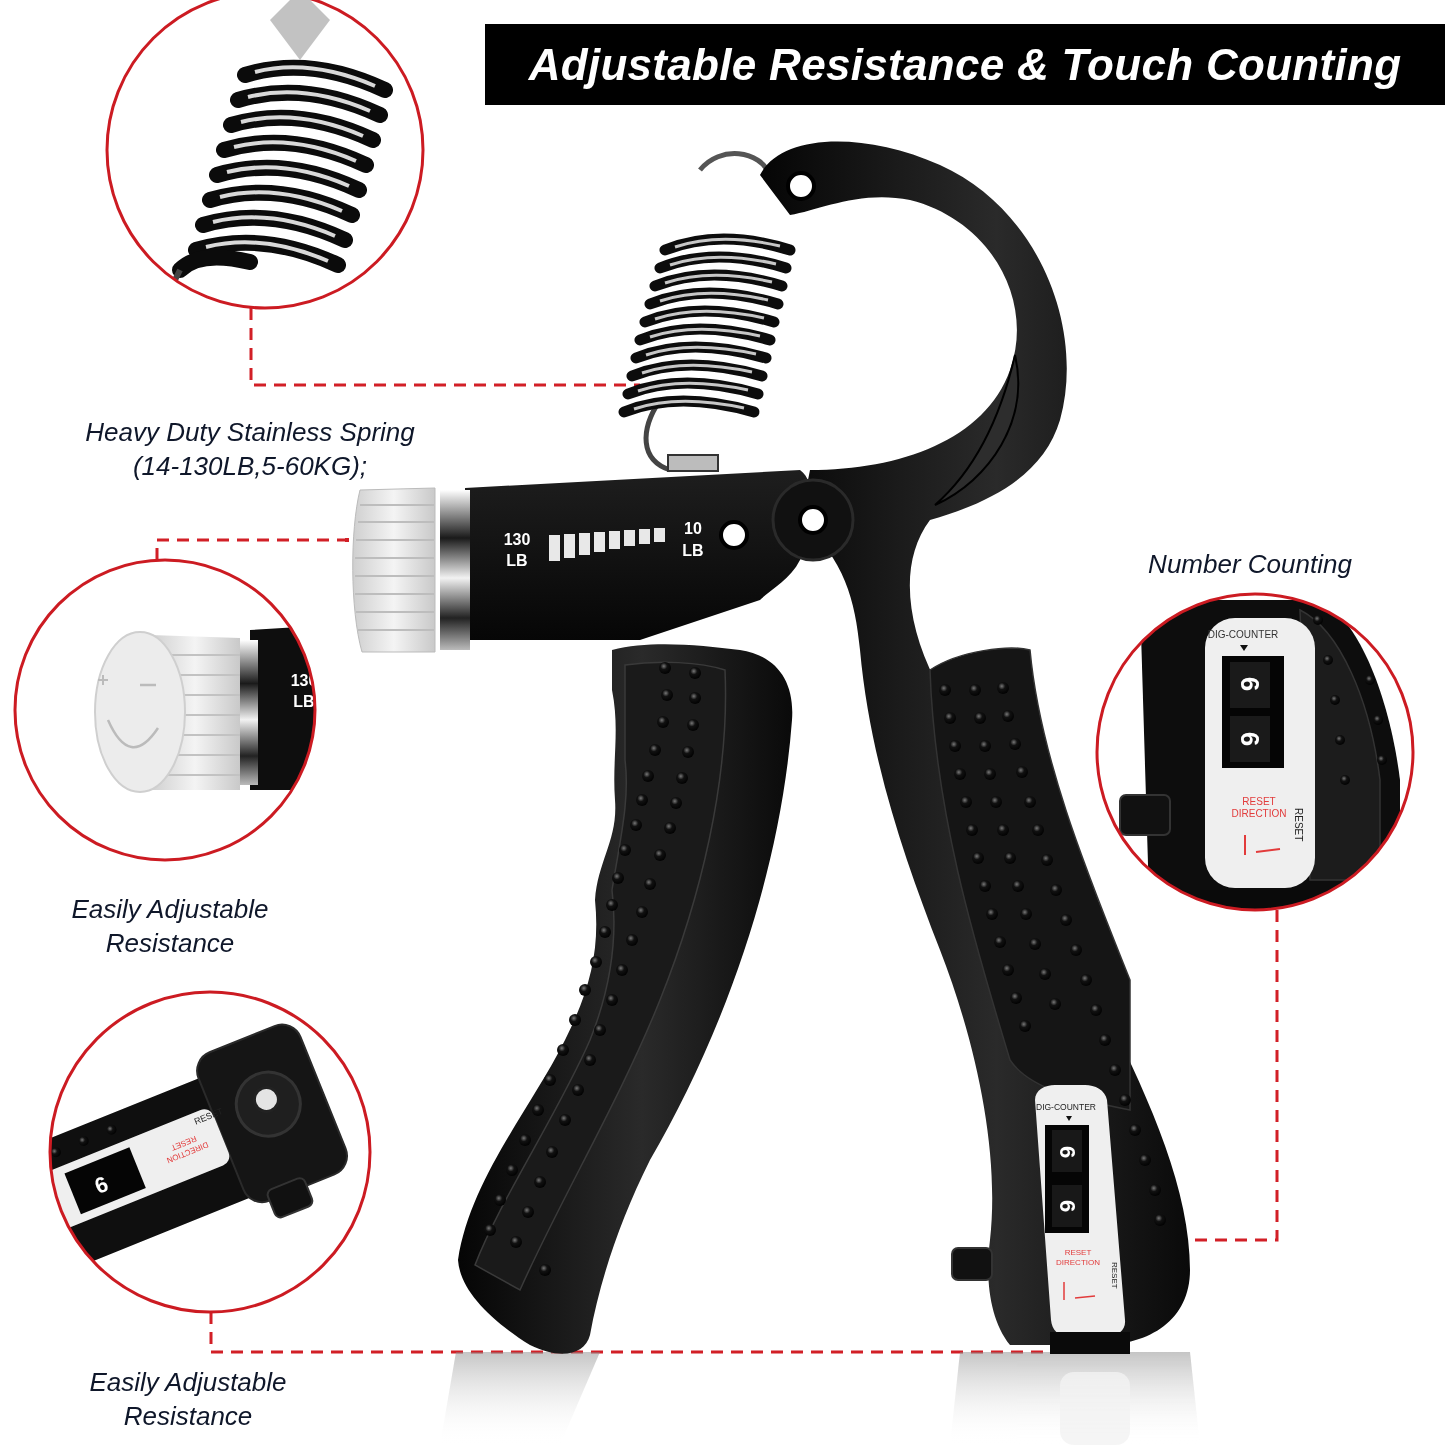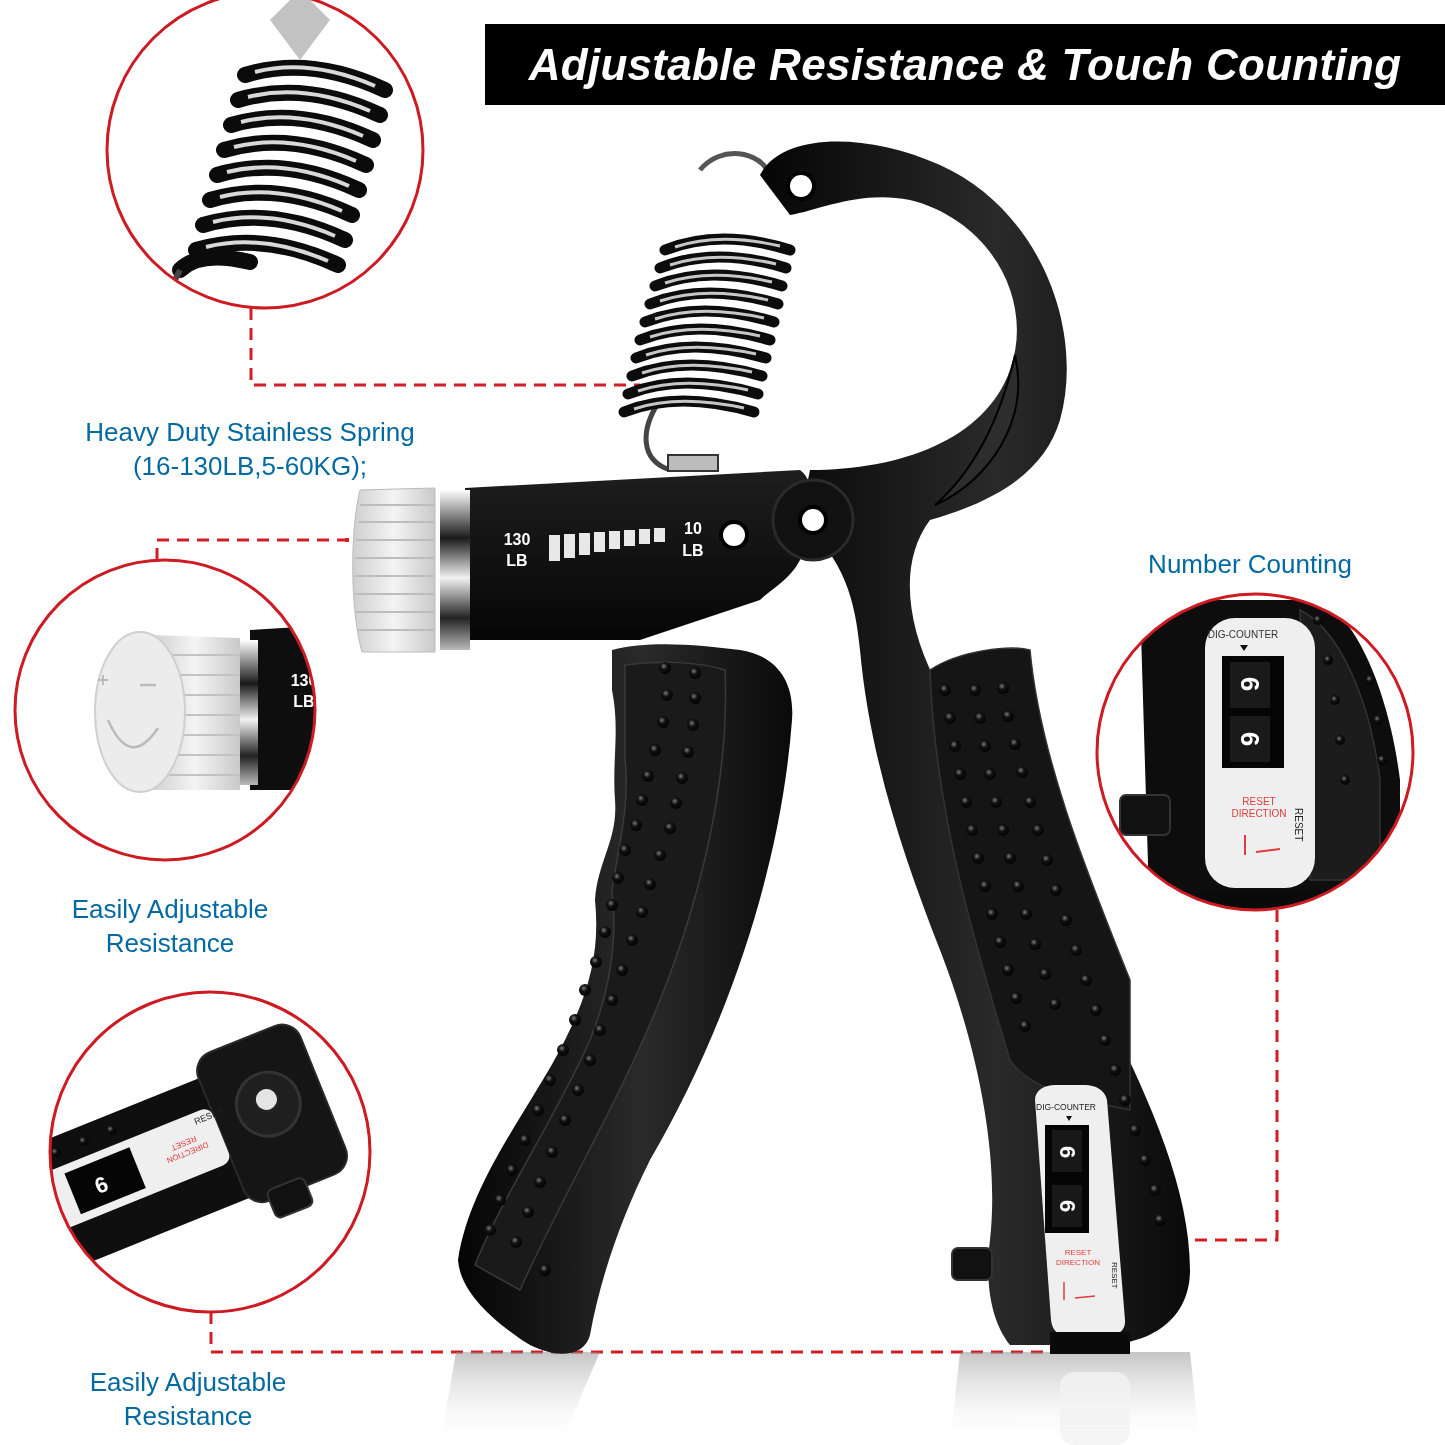--- a/index.html
+++ b/index.html
@@ -1,19 +1,19 @@
 <!DOCTYPE html>
 <html><head>
 <meta charset="utf-8">
 <style>
   html,body{margin:0;padding:0;background:#ffffff;}
   body{width:1445px;height:1445px;position:relative;overflow:hidden;font-family:"Liberation Sans",sans-serif;}
   .banner{position:absolute;left:485px;top:24px;width:960px;height:81px;background:#000;display:flex;align-items:center;justify-content:center;}
   .banner span{color:#fff;font-family:"Liberation Sans",sans-serif;font-weight:bold;font-style:italic;font-size:44px;letter-spacing:0.3px;text-align:center;}
-  .label{position:absolute;color:#0369a1;font-family:"Liberation Sans",sans-serif;font-size:26px;line-height:34px;text-align:center;white-space:nowrap;}
+  .label{position:absolute;color:#0f172a;font-family:"Liberation Sans",sans-serif;font-size:26px;line-height:34px;text-align:center;white-space:nowrap;font-style:italic;}
   .label div{display:block;}
   svg.art{position:absolute;left:0;top:0;}
   .engr{font-family:"Liberation Sans",sans-serif;font-weight:bold;fill:#fff;}
   .tiny{font-family:"Liberation Sans",sans-serif;}
 </style>
 </head>
 <body>
 
 <div class="banner">
   <span>Adjustable Resistance &amp; Touch Counting</span>
@@ -396,21 +396,21 @@
         </g>
         <rect x="250" y="1210" width="40" height="30" rx="6" fill="#111" stroke="#333" stroke-width="2"></rect>
       </g>
     </g>
     <circle cx="210" cy="1152" r="160" fill="none" stroke="#cc1b22" stroke-width="3"></circle>
   </g>
 </svg>
 
 <div class="label" style="left:40px;top:415px;width:420px;">
   <div>Heavy Duty Stainless Spring</div>
-  <div>(16-130LB,5-60KG);</div>
+  <div>(14-130LB,5-60KG);</div>
 </div>
 
 <div class="label" style="left:20px;top:892px;width:300px;">
   <div>Easily Adjustable</div>
   <div>Resistance</div>
 </div>
 
 <div class="label" style="left:1110px;top:547px;width:280px;">
   <div>Number Counting</div>
 </div>

